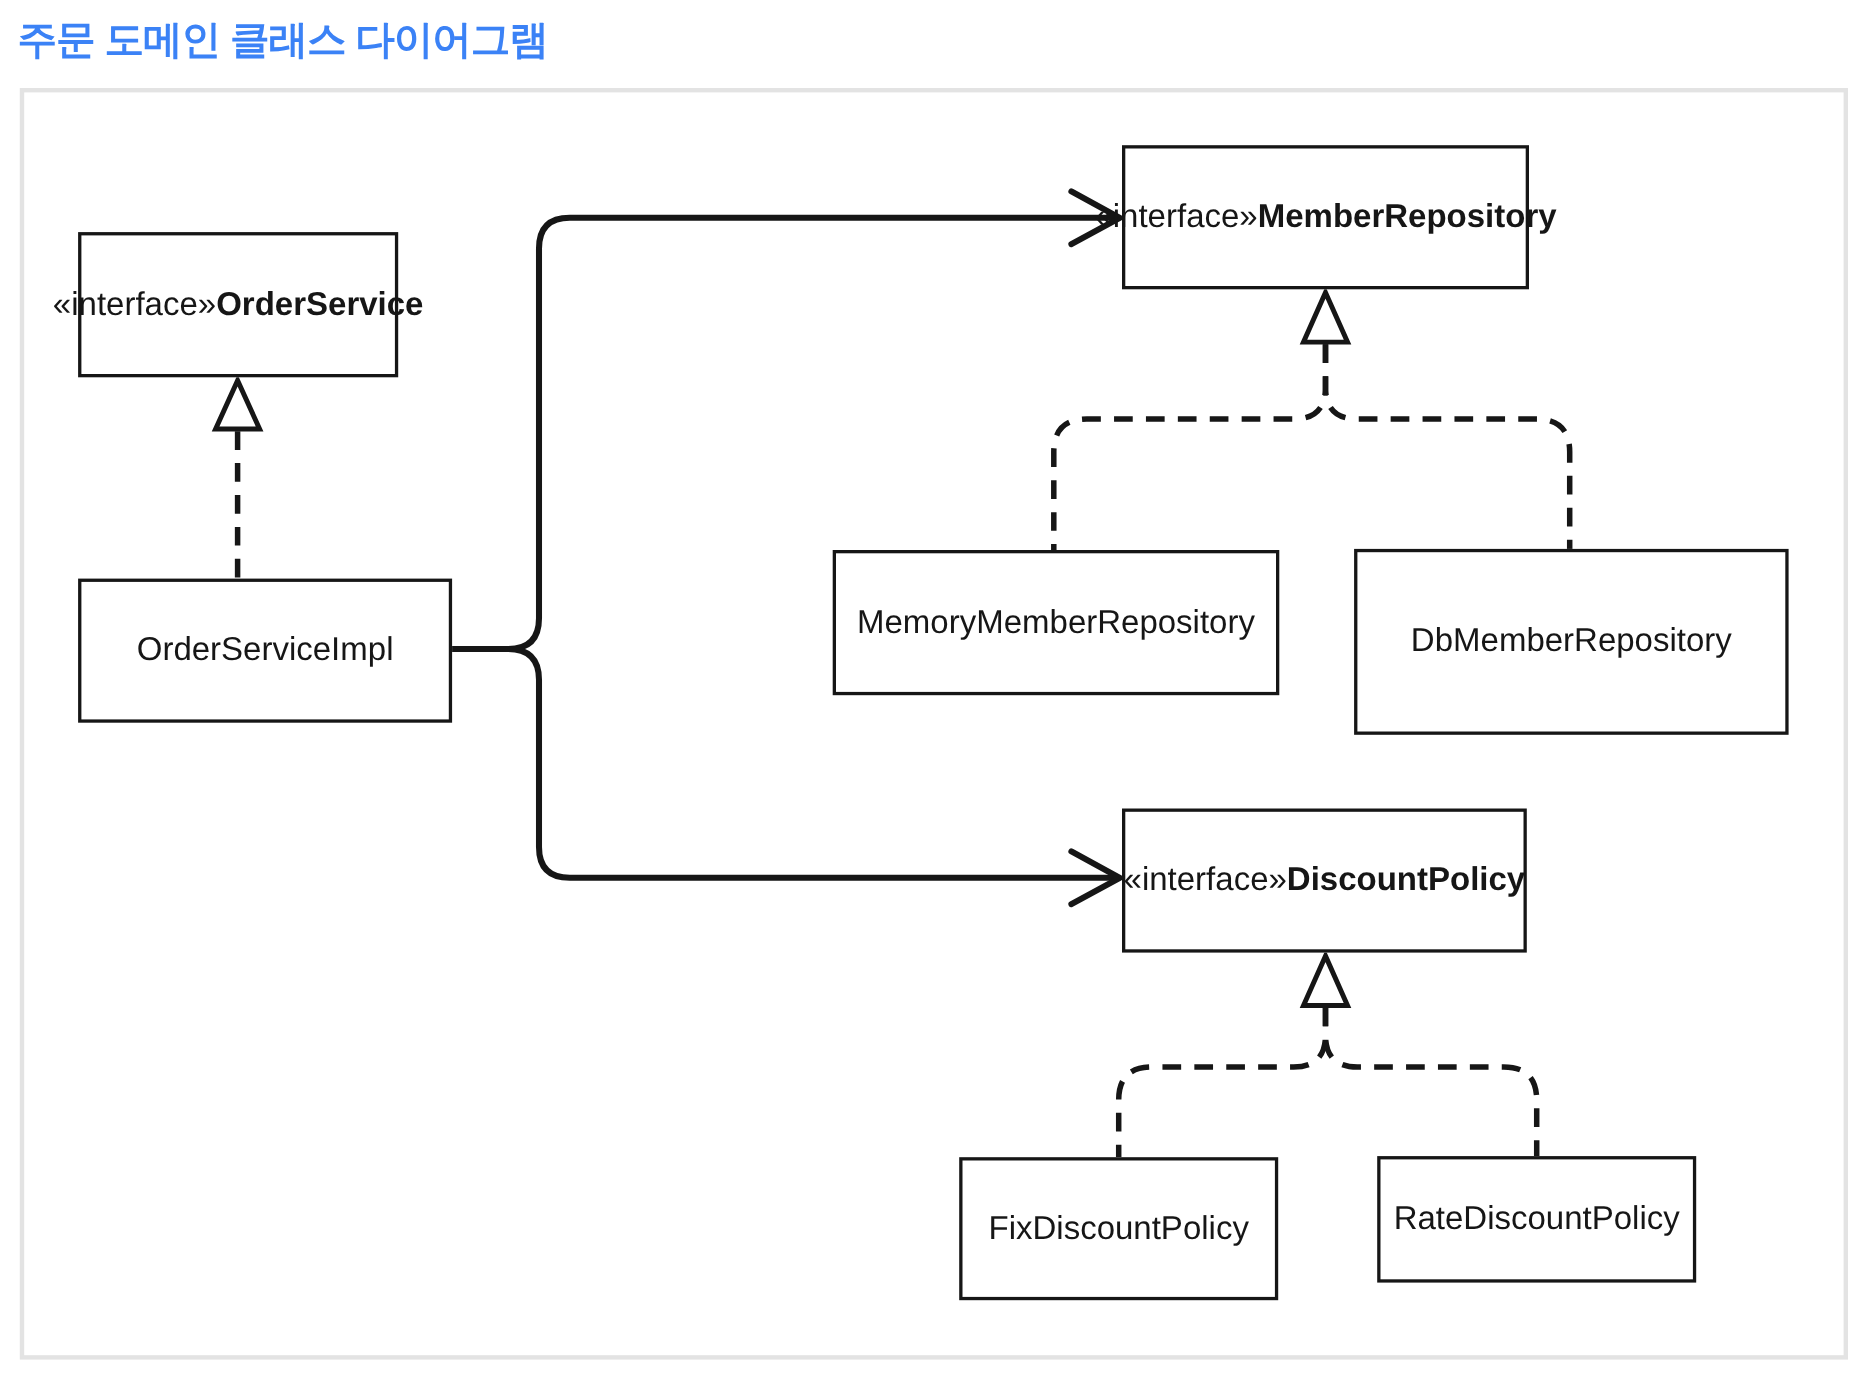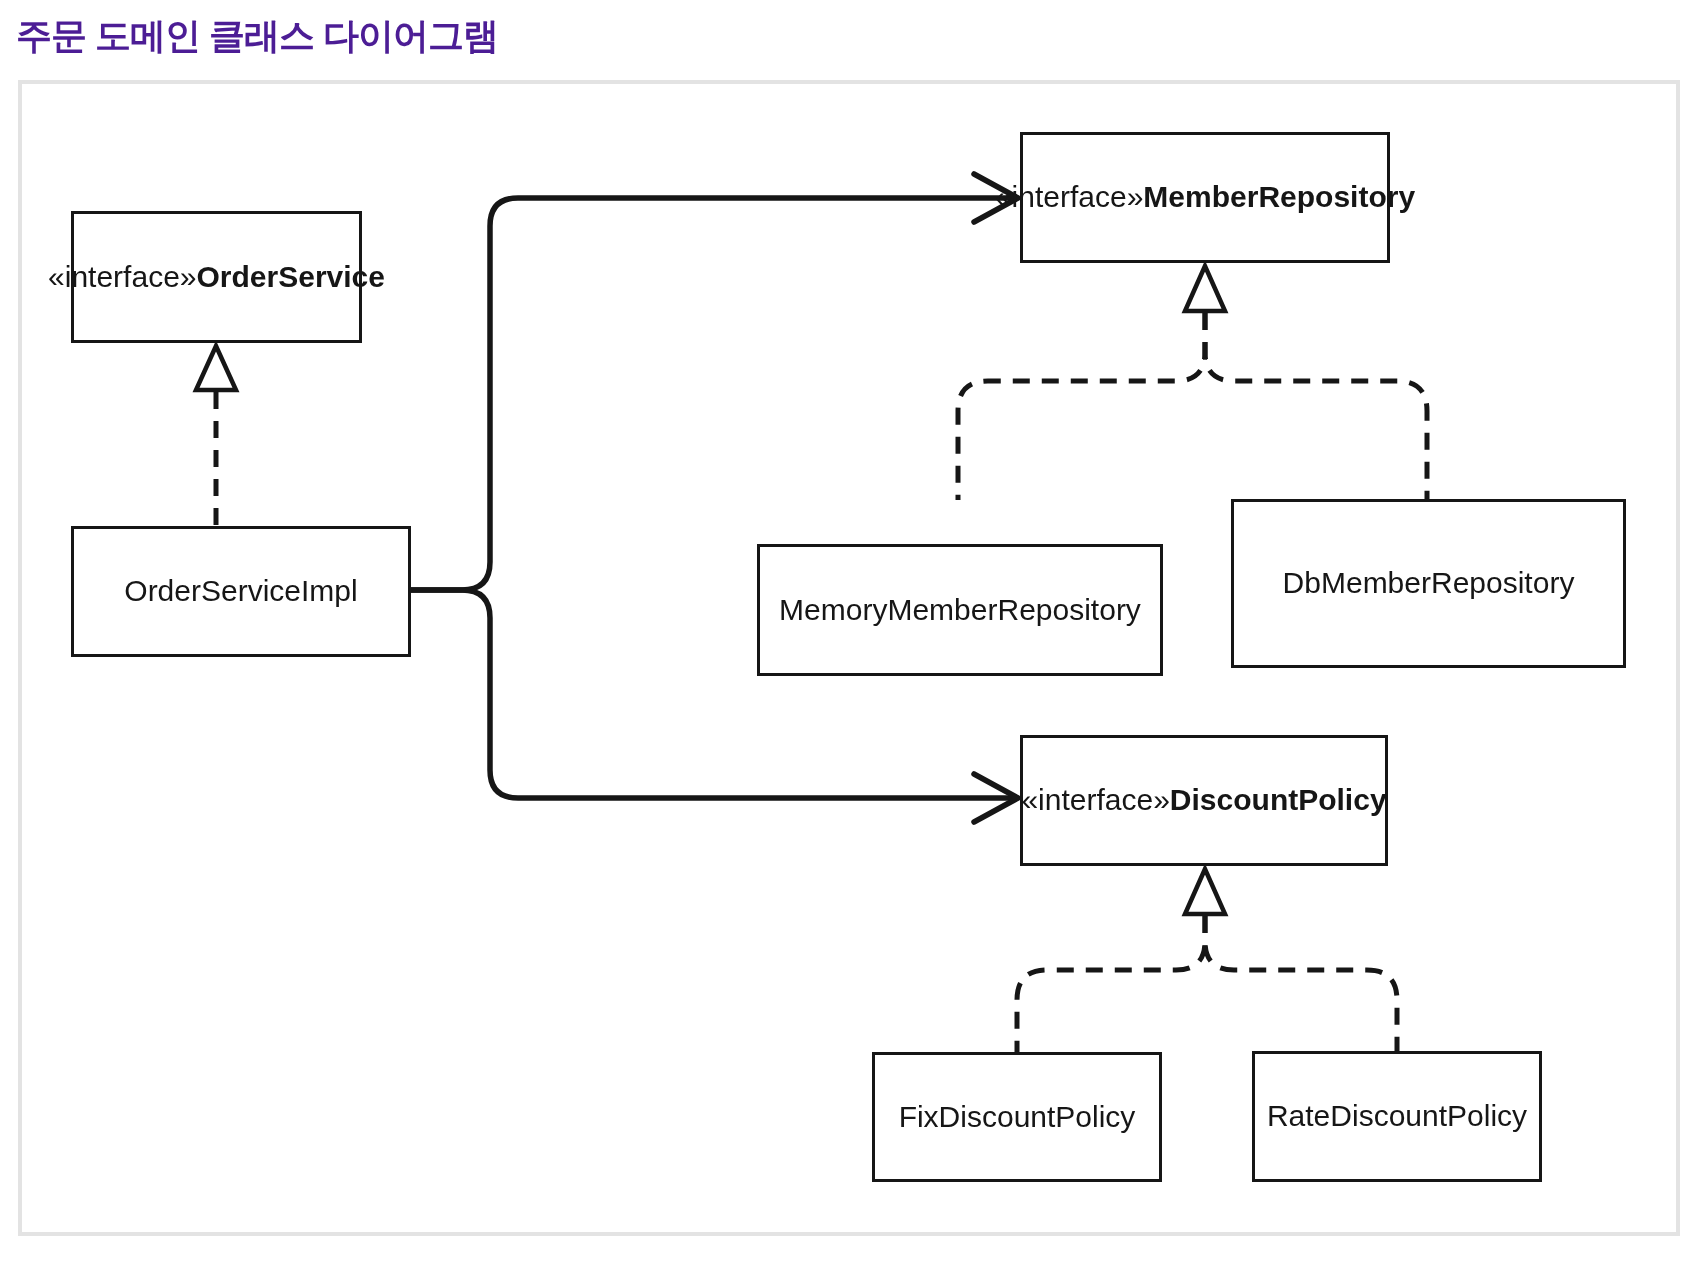--- a/index.html
+++ b/index.html
@@ -12,21 +12,21 @@
     overflow: hidden;
   }
   .page-title {
     position: absolute;
     left: 16px;
     top: 12px;
     margin: 0;
     font-size: 36px;
     font-weight: 700;
     letter-spacing: -1px;
-    color: #4c1d95;
+    color: #3b82f6;
     white-space: nowrap;
   }
   .frame {
     position: absolute;
     left: 18px;
     top: 80px;
     width: 1662px;
     height: 1156px;
     box-sizing: border-box;
     border: 4px solid #e3e3e3;
@@ -55,25 +55,25 @@
     white-space: nowrap;
   }
   .uml-box .stereo { font-weight: 400; }
   .uml-box .cls    { font-weight: 700; }
   .uml-box.impl .cls { font-weight: 400; }
 
   
   #box-order-service            { left: 71px;   top: 211px;  width: 291px; height: 132px; }
   #box-order-service-impl       { left: 71px;   top: 526px;  width: 340px; height: 131px; }
   #box-member-repository        { left: 1020px; top: 132px;  width: 370px; height: 131px; }
-  #box-memory-member-repository { left: 757px;  top: 500px;  width: 406px; height: 132px; margin-top: 44px; }
+  #box-memory-member-repository { left: 757px;  top: 500px;  width: 406px; height: 132px; }
   #box-db-member-repository     { left: 1231px; top: 499px;  width: 395px; height: 169px; }
   #box-discount-policy          { left: 1020px; top: 735px;  width: 368px; height: 131px; }
   #box-fix-discount-policy      { left: 872px;  top: 1052px; width: 290px; height: 130px; }
-  #box-rate-discount-policy     { left: 1252px; top: 1051px; width: 290px; height: 131px; text-align: center; }
+  #box-rate-discount-policy     { left: 1252px; top: 1051px; width: 290px; height: 115px; text-align: center; }
 
   .solid-line {
     fill: none;
     stroke: #161616;
     stroke-width: 5.5;
     stroke-linecap: round;
   }
   .arrow-head {
     fill: none;
     stroke: #161616;

